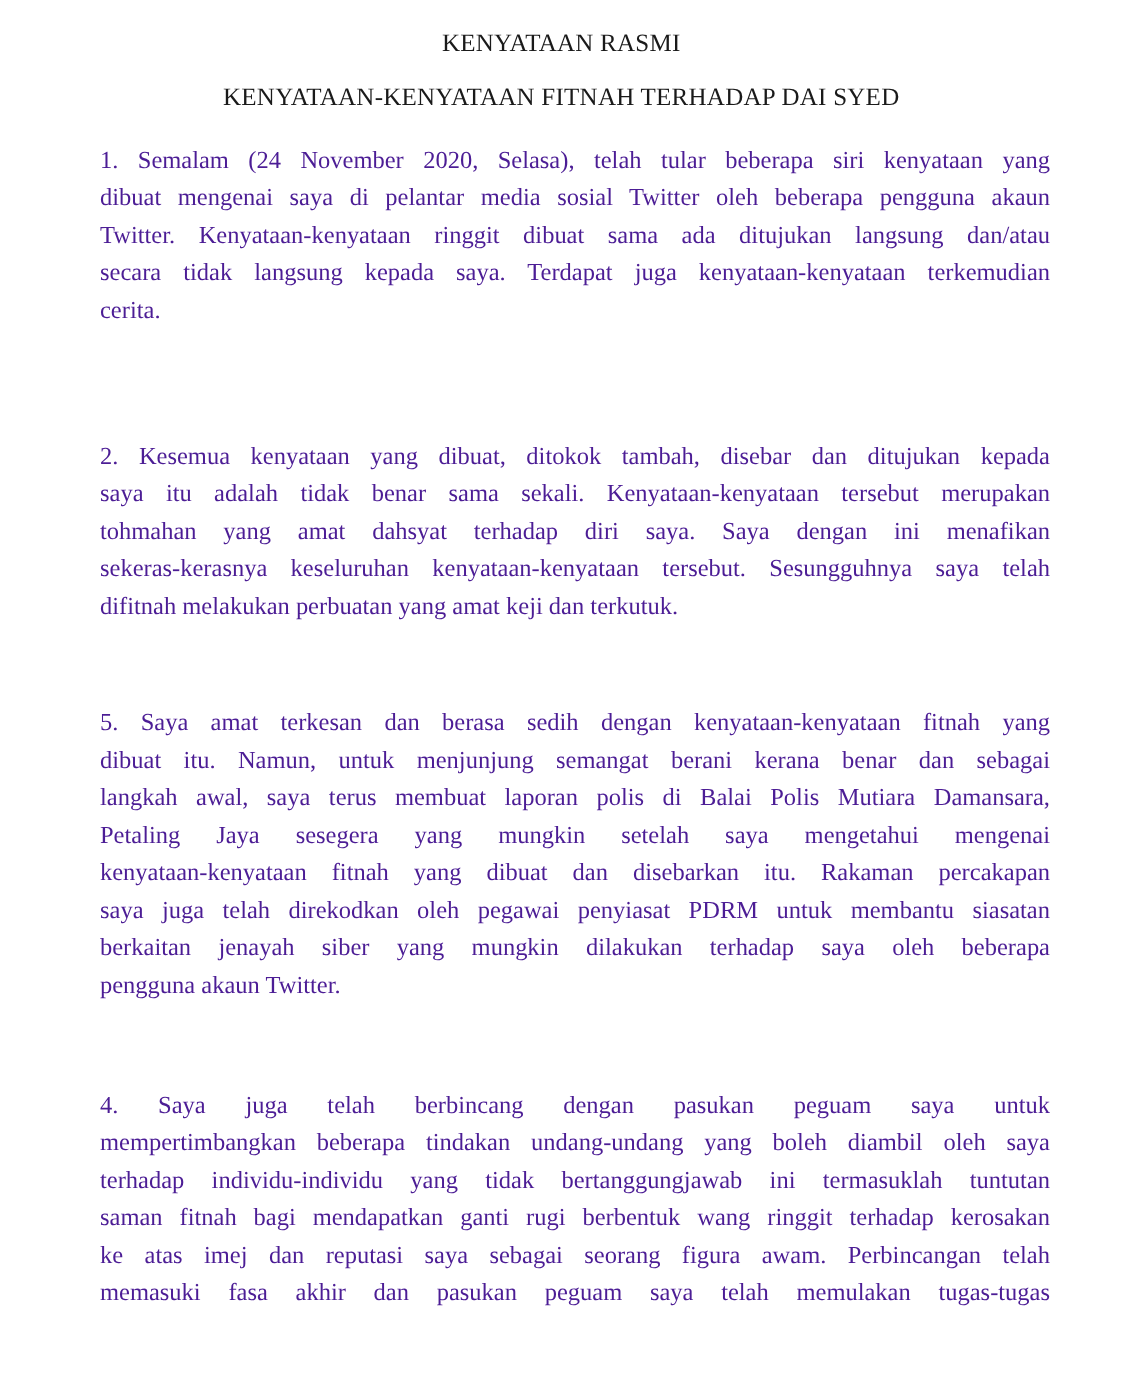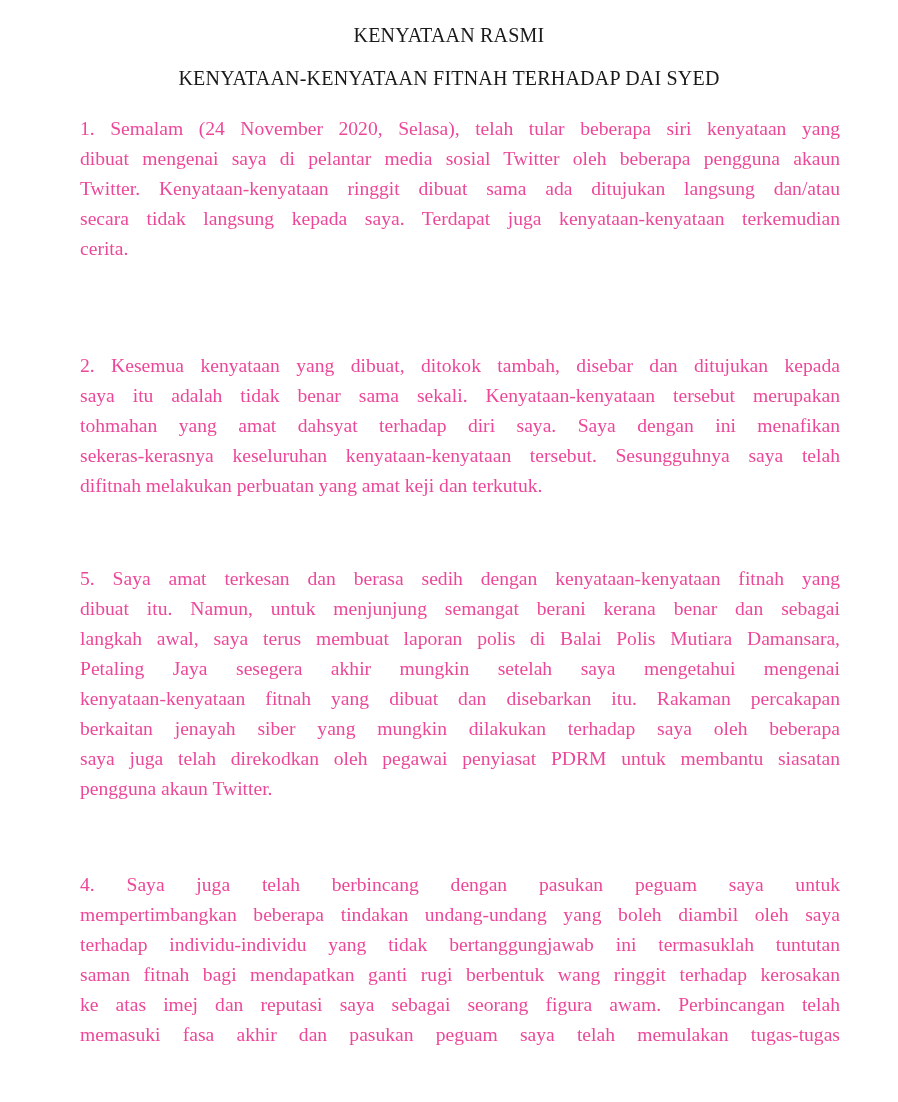--- a/index.html
+++ b/index.html
@@ -34,21 +34,21 @@
       font-weight: normal;
     }
     #title-1 { top: 24px; }
     #title-2 { top: 67px; }
     .para {
       position: absolute;
       left: 80px;
       width: 760px;
       font-size: 19.6px;
       line-height: 30px;
-      color: #ec4899;
+      color: #4c1d95;
     }
     .line {
       display: block;
       white-space: nowrap;
       text-align: justify;
       text-align-last: justify;
       height: 30px;
     }
     .line.last {
       text-align-last: left;
@@ -79,24 +79,24 @@
     <span class="line">saya itu adalah tidak benar sama sekali. Kenyataan-kenyataan tersebut merupakan</span>
     <span class="line">tohmahan yang amat dahsyat terhadap diri saya. Saya dengan ini menafikan</span>
     <span class="line">sekeras-kerasnya keseluruhan kenyataan-kenyataan tersebut. Sesungguhnya saya telah</span>
     <span class="line last">difitnah melakukan perbuatan yang amat keji dan terkutuk.</span>
   </div>
 
   <div class="para" id="para-3">
     <span class="line">5.   Saya amat terkesan dan berasa sedih dengan kenyataan-kenyataan fitnah yang</span>
     <span class="line">dibuat itu. Namun, untuk menjunjung semangat berani kerana benar dan sebagai</span>
     <span class="line">langkah awal, saya terus membuat laporan polis di Balai Polis Mutiara Damansara,</span>
-    <span class="line">Petaling Jaya sesegera akhir mungkin setelah saya mengetahui mengenai</span>
+    <span class="line">Petaling Jaya sesegera yang mungkin setelah saya mengetahui mengenai</span>
     <span class="line">kenyataan-kenyataan fitnah yang dibuat dan disebarkan itu. Rakaman percakapan</span>
+    <span class="line">saya juga telah direkodkan oleh pegawai penyiasat PDRM untuk membantu siasatan</span>
     <span class="line">berkaitan jenayah siber yang mungkin dilakukan terhadap saya oleh beberapa</span>
-    <span class="line">saya juga telah direkodkan oleh pegawai penyiasat PDRM untuk membantu siasatan</span>
     <span class="line last">pengguna akaun Twitter.</span>
   </div>
 
   <div class="para" id="para-4">
     <span class="line">4. Saya juga telah berbincang dengan pasukan peguam saya untuk</span>
     <span class="line">mempertimbangkan beberapa tindakan undang-undang yang boleh diambil oleh saya</span>
     <span class="line">terhadap individu-individu yang tidak bertanggungjawab ini termasuklah tuntutan</span>
     <span class="line">saman fitnah bagi mendapatkan ganti rugi berbentuk wang ringgit terhadap kerosakan</span>
     <span class="line">ke atas imej dan reputasi saya sebagai seorang figura awam. Perbincangan telah</span>
     <span class="line">memasuki fasa akhir dan pasukan peguam saya telah memulakan tugas-tugas</span>

